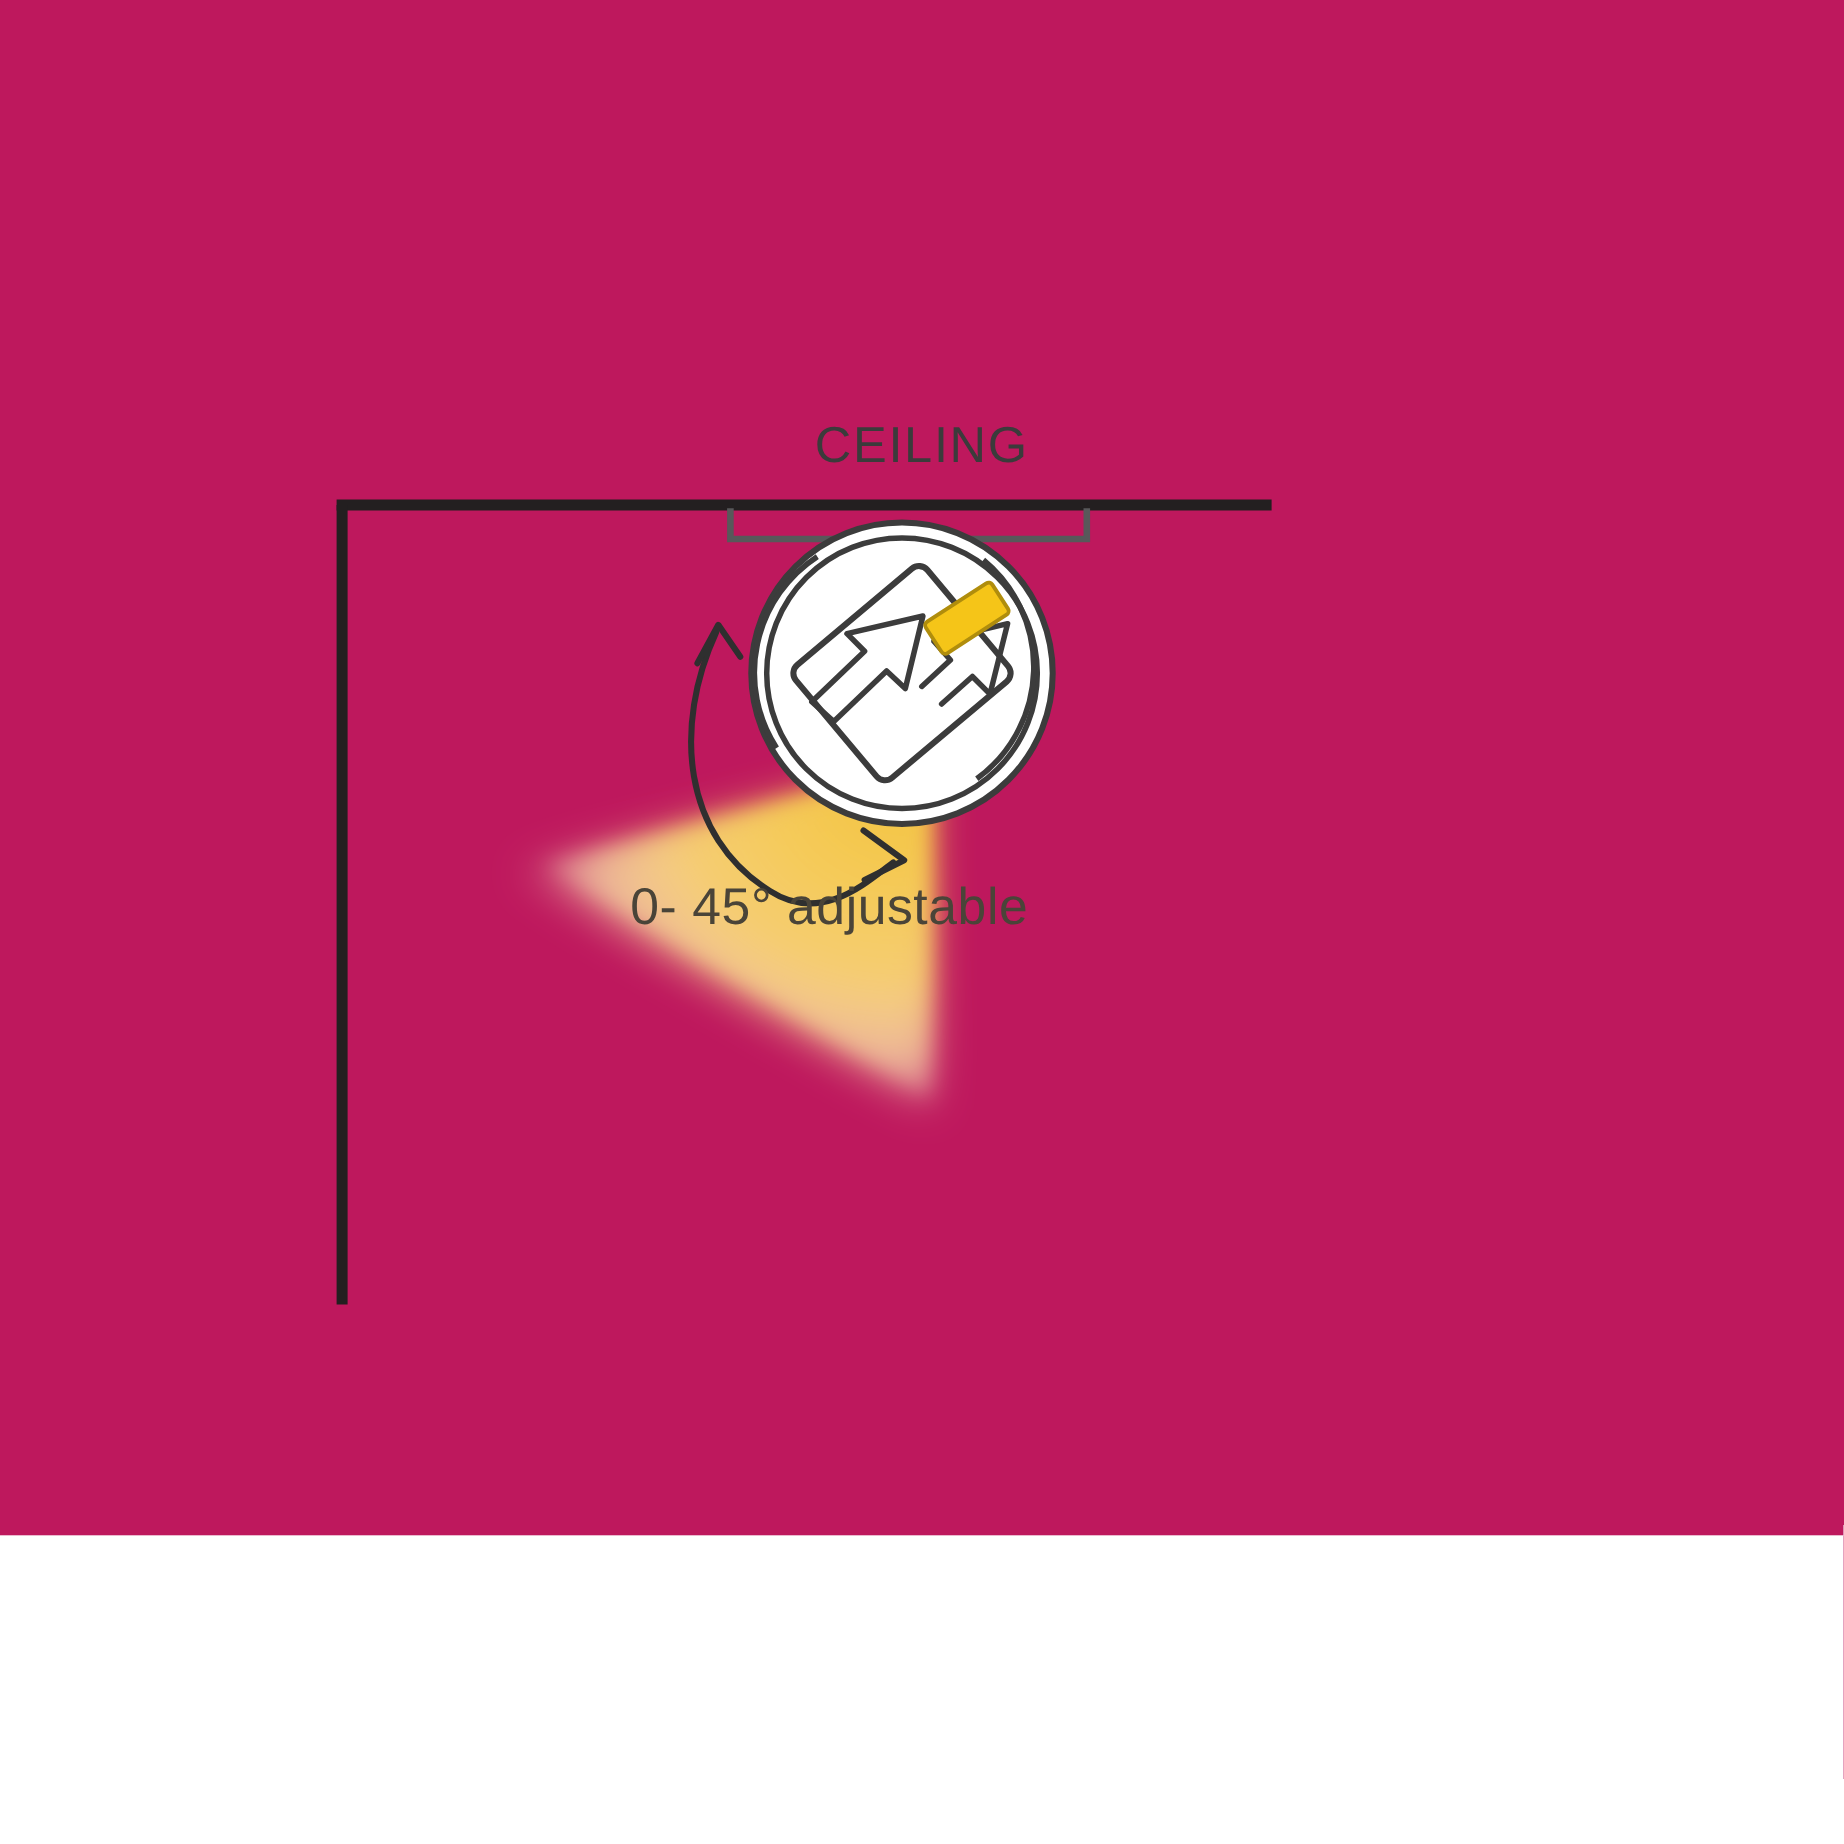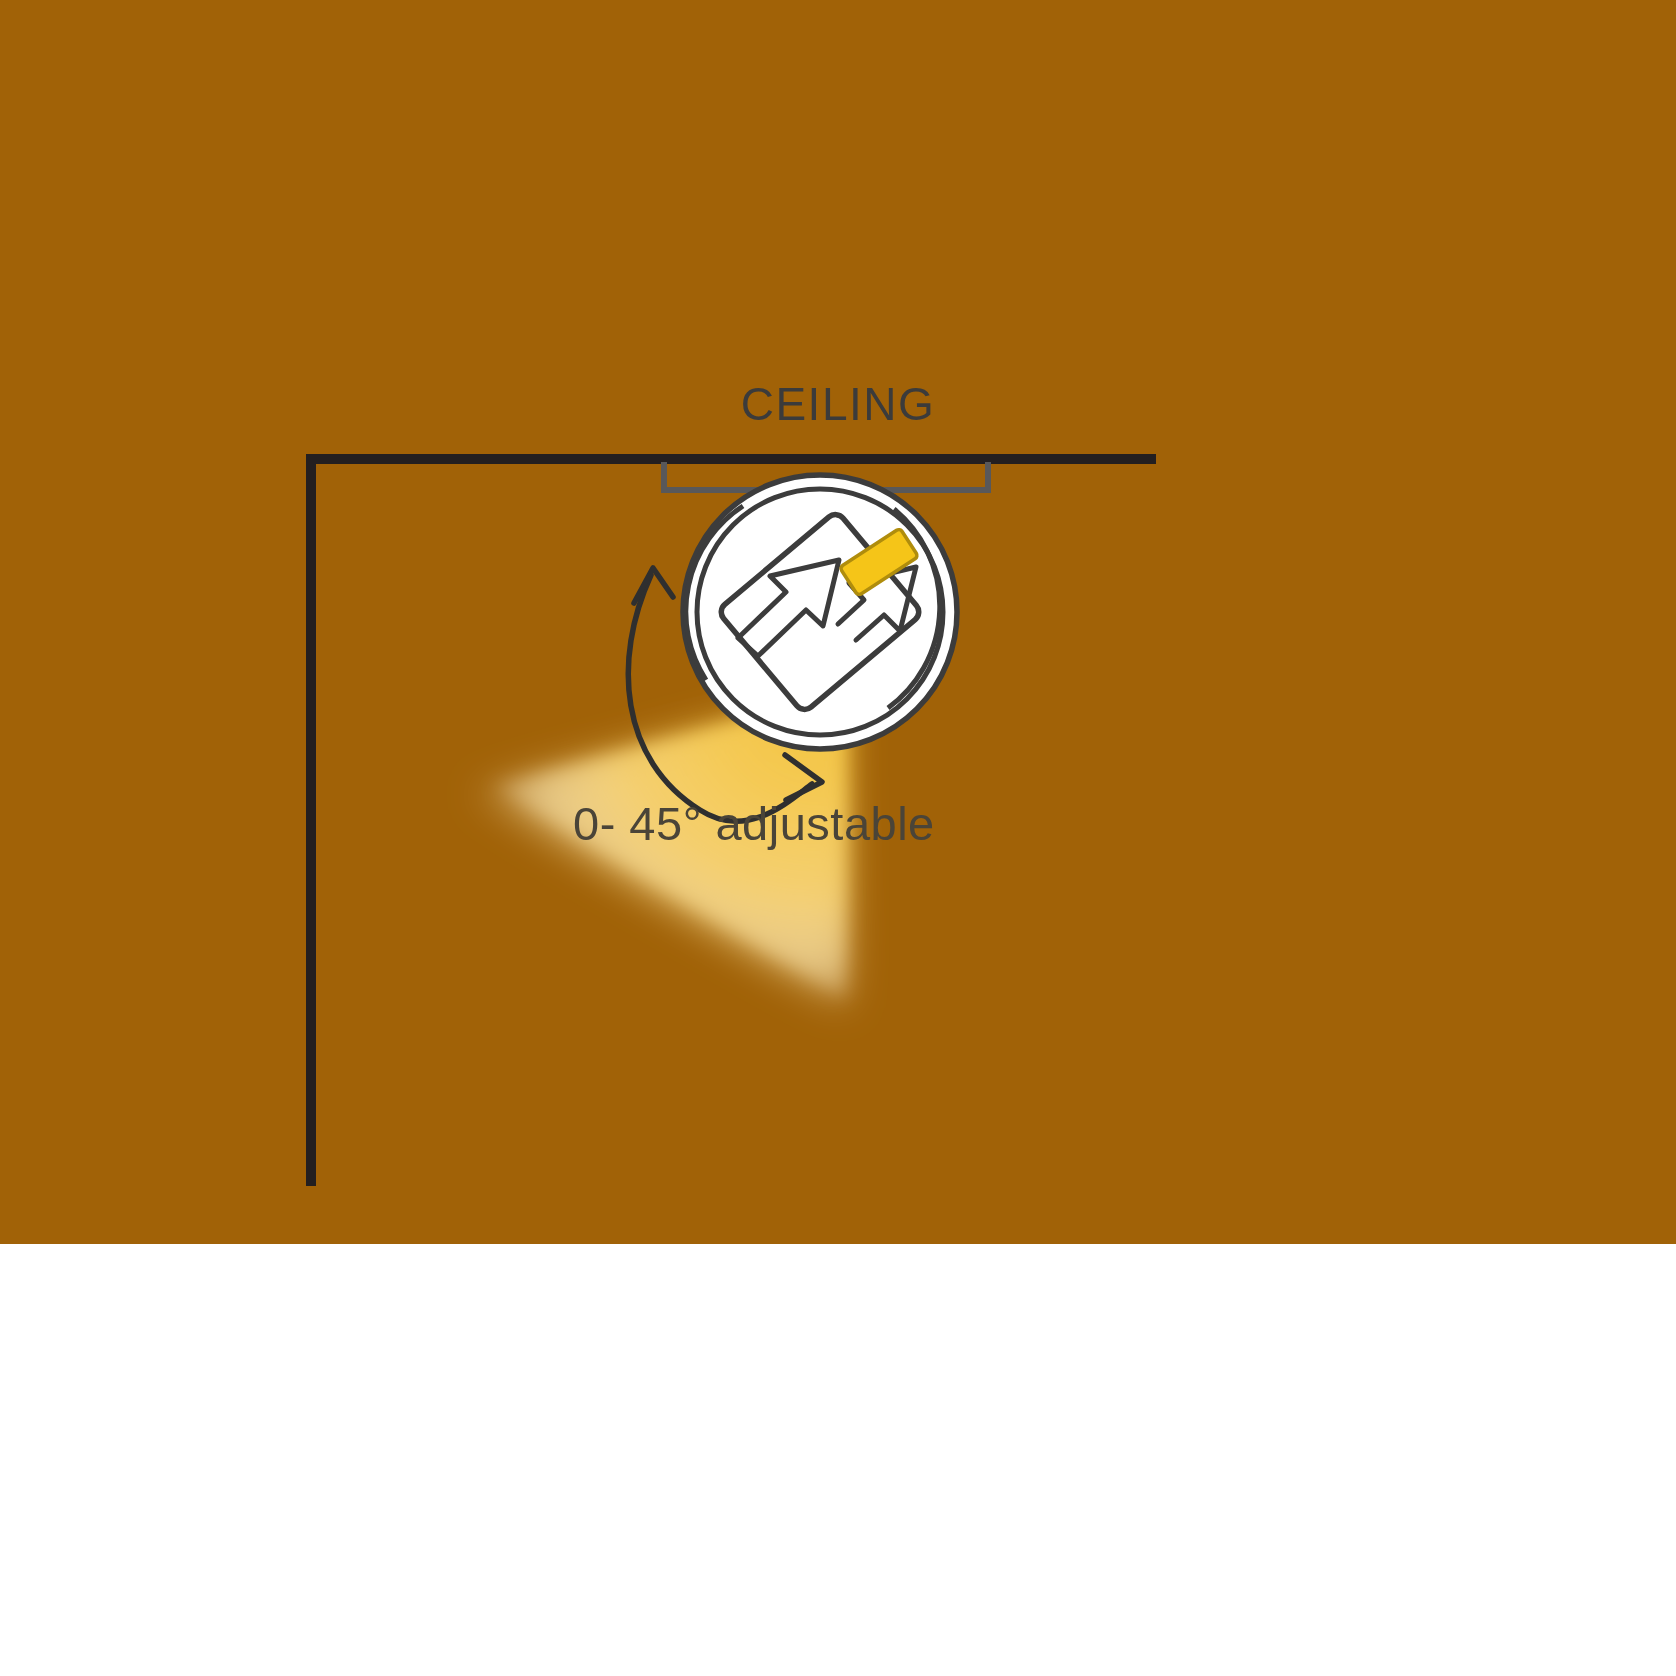--- a/index.html
+++ b/index.html
@@ -7,22 +7,22 @@
     margin: 0;
     padding: 0;
     background: #ffffff;
   }
   body {
     font-family: "Liberation Sans", sans-serif;
   }
   #stage {
     position: relative;
     width: 1676px;
-    height: 1244px;
-    background: #a16207;
+    height: 1396px;
+    background: #be185d;
     overflow: hidden;
   }
   #diagram-svg {
     position: absolute;
     left: 0;
     top: 0;
     width: 1676px;
     height: 1676px;
     display: block;
   }

